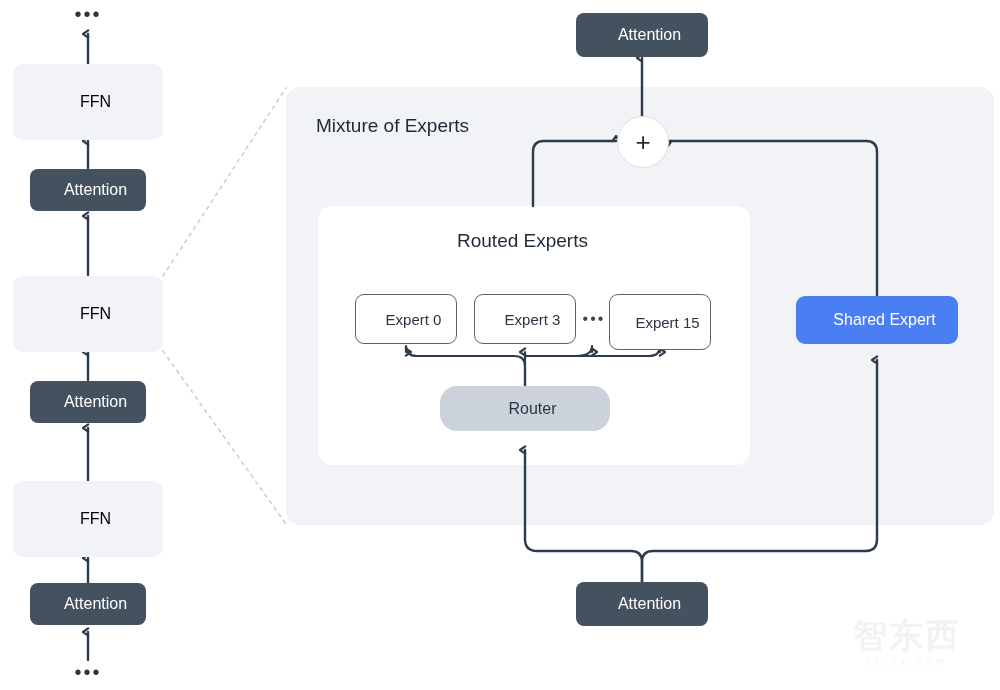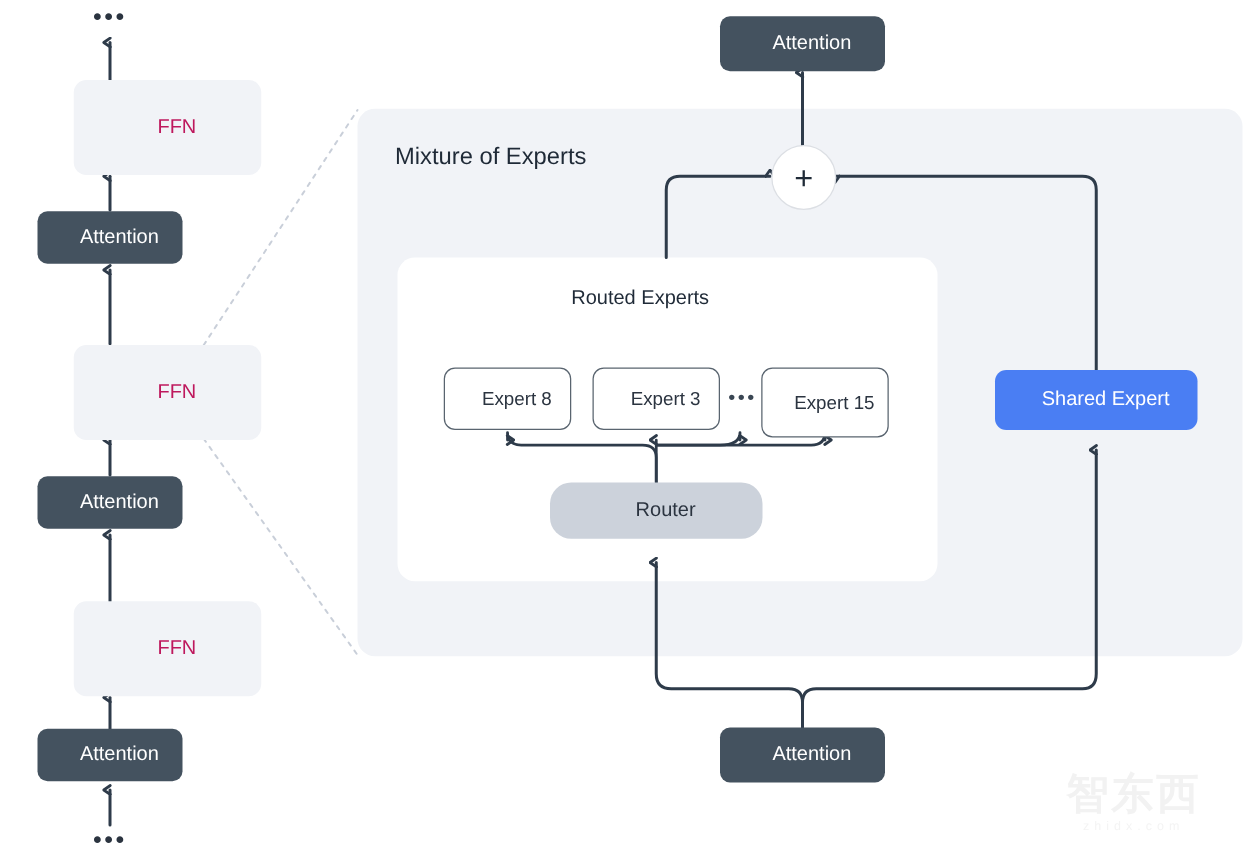--- a/index.html
+++ b/index.html
@@ -19,24 +19,23 @@
     box-sizing:border-box;
     white-space:nowrap;
     padding-left:15px;
   }
   .node-dark{
     background:#44525f;color:#ffffff;
     border-radius:8px;
     font-size:16px;
   }
   .node-ffn{
-    background:#f1f3f7;color:#be185d;
+    background:#f1f3f7;color:#000000;
     border-radius:10px;
     font-size:16px;
-    margin-left:46px;
   }
   .node-expert{
     background:#ffffff;color:#2b3440;
     border:1.6px solid #59646f;
     border-radius:9px;
     font-size:15px;
   }
   .node-router{
     background:#ccd2db;color:#2b3440;
     border-radius:17px;
@@ -67,21 +66,21 @@
     position:absolute;
     background:#ffffff;
     border-radius:14px;
   }
   .panel-title{
     position:absolute;
     color:#1f2a37;
     white-space:nowrap;
   }
   .title-moe{font-size:19px;}
-  .title-routed{font-size:16px;}
+  .title-routed{font-size:19px;}
 
   
   .plus-node{
     position:absolute;
     background:#ffffff;
     border:1.6px solid #dcdfe4;
     border-radius:50%;
     display:flex;align-items:center;justify-content:center;
     color:#1f2a37;
     font-size:26px;
@@ -180,21 +179,21 @@
   <div class="ellipsis" style="left:58px;top:658px;width:60px;height:28px;">•••</div>
 
   <div class="node node-dark" style="left:576px;top:13px;width:132px;height:44px;">Attention</div>
 
   <div class="panel-title title-moe" style="left:316px;top:115px;">Mixture of Experts</div>
 
   <div class="plus-node" style="left:617px;top:116px;width:50px;height:50px;">+</div>
 
   <div class="panel-title title-routed" style="left:457px;top:230px;">Routed Experts</div>
 
-  <div class="node node-expert" style="left:355px;top:294px;width:102px;height:50px;">Expert 8</div>
+  <div class="node node-expert" style="left:355px;top:294px;width:102px;height:50px;">Expert 0</div>
 
   <div class="node node-expert" style="left:474px;top:294px;width:102px;height:50px;">Expert 3</div>
 
   <div class="ellipsis ellipsis-sm" style="left:578px;top:305px;width:32px;height:28px;">•••</div>
 
   <div class="node node-expert" style="left:609px;top:294px;width:102px;height:56px;">Expert 15</div>
 
   <div class="node node-router" style="left:440px;top:386px;width:170px;height:45px;">Router</div>
 
   <div class="node node-shared" style="left:796px;top:296px;width:162px;height:48px;text-align:right;">Shared Expert</div>

